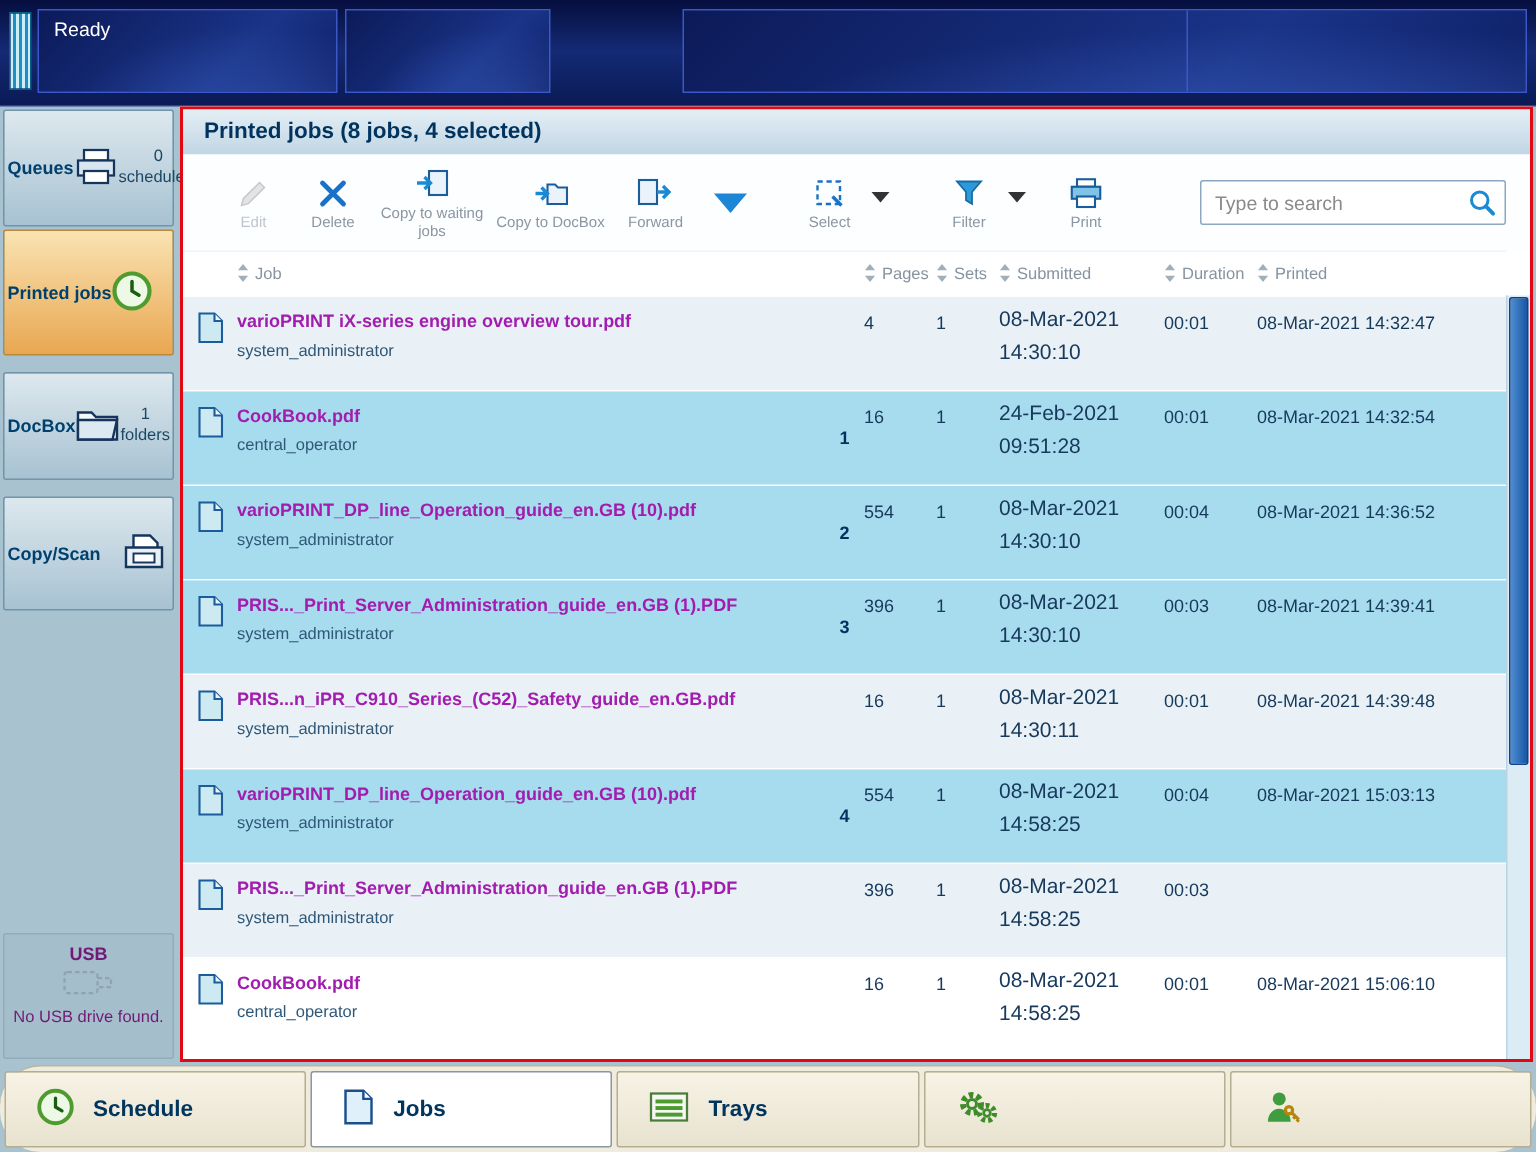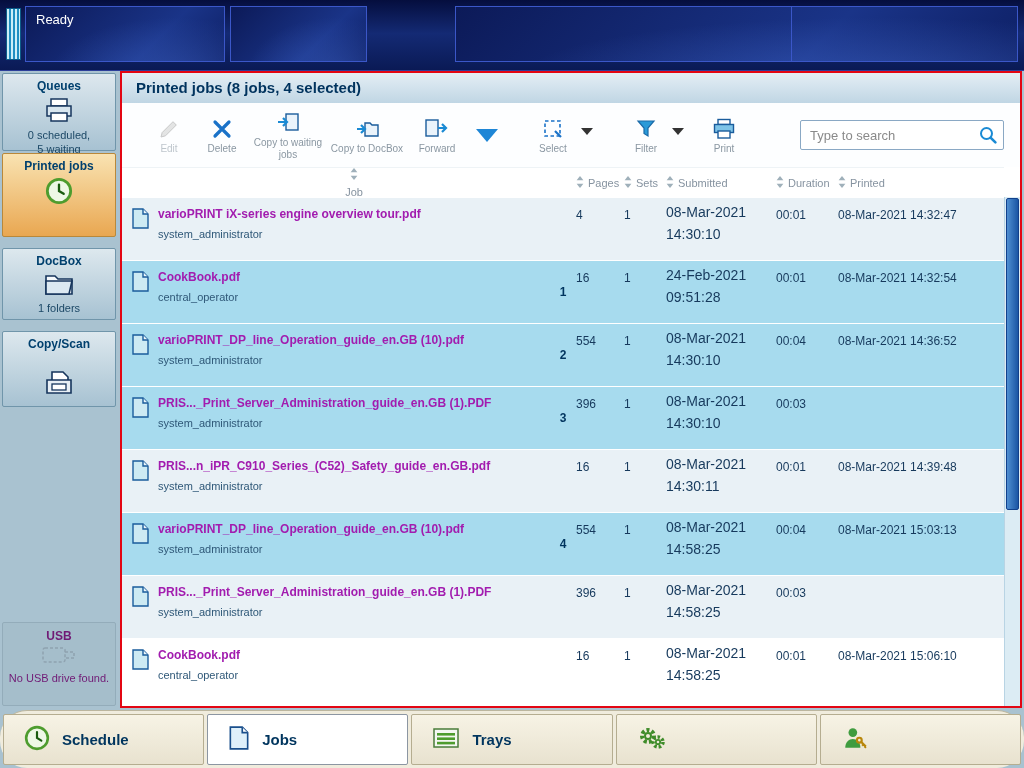--- a/index.html
+++ b/index.html
@@ -19,21 +19,21 @@
   .stripes{position:absolute;left:6px;top:8px;width:13px;height:50px;
       background:repeating-linear-gradient(90deg,#cdeef8 0 2px,#1f8ec2 2px 4px);border:1px solid #0c5c88;}
 
   
   .content{flex:1 1 auto;display:flex;background:#a9c2d0;min-height:0;}
 
   
   .sidebar{width:118px;flex:0 0 auto;display:flex;flex-direction:column;padding:2px;box-sizing:border-box;gap:2px;background:#a9c2d0;}
   .side-btn{border:1px solid #7095aa;border-radius:2px;background:linear-gradient(180deg,#dde8ee,#a7c2d2);
       color:#00406e;font-weight:bold;font-size:12px;text-align:center;padding:5px 2px;box-sizing:border-box;
-      display:flex;flex-direction:column;align-items:center;cursor:pointer;}
+      display:flex;flex-direction:row;align-items:center;cursor:pointer;}
   .side-btn .sub{font-weight:normal;font-size:11px;color:#1c4866;line-height:1.25;}
   .side-btn .s-ico{margin:4px 0 3px 0;}
   .sb-queues{height:78px;}
   .sb-printed{height:84px;background:linear-gradient(180deg,#f9e3b2,#e9a751);border-color:#b9883a;}
   .sb-docbox{height:72px;margin-top:9px;}
   .sb-copyscan{height:76px;margin-top:9px;gap:13px;}
   .usb-panel{margin-top:auto;height:84px;border:1px solid #93acba;border-radius:2px;background:#a5becb;
       color:#701a75;font-weight:bold;font-size:12px;text-align:center;padding-top:6px;box-sizing:border-box;
       display:flex;flex-direction:column;align-items:center;margin-bottom:2px;}
   .usb-panel .sub{font-weight:normal;font-size:11px;margin-top:2px;}
@@ -65,21 +65,21 @@
   .search-wrap{margin-left:auto;margin-right:6px;position:relative;width:204px;height:30px;}
   .search-wrap input{width:100%;height:100%;box-sizing:border-box;border:1px solid #8aa8c4;border-radius:2px;
       padding:0 30px 0 9px;font-size:13px;color:#333;font-family:"Liberation Sans",sans-serif;}
   .search-wrap input::placeholder{color:#8a8a8a;}
   .search-ico{position:absolute;right:6px;top:5px;cursor:pointer;}
 
   
   .thead,.trow{display:grid;grid-template-columns:36px minmax(0,1fr) 26px 48px 42px 110px 62px 166px;}
   .thead{height:30px;flex:0 0 auto;align-items:center;color:#8693a0;font-size:11px;margin-right:16px;border-top:1px solid #eef3f6;}
   .th{display:flex;align-items:center;gap:4px;cursor:pointer;}
-  .th-job{grid-column:2;flex-direction:column;}
+  .th-job{grid-column:2;}
   .th-pages{grid-column:4;}
   .th-sets{grid-column:5;}
   .th-submitted{grid-column:6;}
   .th-duration{grid-column:7;}
   .th-printed{grid-column:8;}
   .tbody{flex:1 1 auto;margin-right:16px;min-height:0;}
   .trow{height:63px;box-sizing:border-box;border-bottom:1px solid #ffffff;cursor:pointer;}
   .trow.base{background:#ffffff;}
   .trow.alt{background:#e9f1f6;}
   .trow.selected{background:#a7dbee;}
@@ -404,20 +404,21 @@
       <div class="fuser">system_administrator</div>
     </div>
     <div class="c-sel">3</div>
     <div class="c-val">396</div>
     <div class="c-val">1</div>
     <div class="c-sub">
       <div>08-Mar-2021</div>
       <div>14:30:10</div>
     </div>
     <div class="c-val">00:03</div>
+    <div class="c-val">08-Mar-2021 14:39:41</div>
   </div>
 
   <div class="trow alt">
     <div class="c-icon">
       <svg width="17" height="21" viewBox="0 0 17 21">
                 <path d="M1 1h10l5 5v14H1z" fill="#cdeaf3" stroke="#1a5c9c" stroke-width="1.4"></path>
                 <path d="M11 1v5h5" fill="#eaf6fb" stroke="#1a5c9c" stroke-width="1.4"></path>
               </svg>
     </div>
     <div class="c-name">

